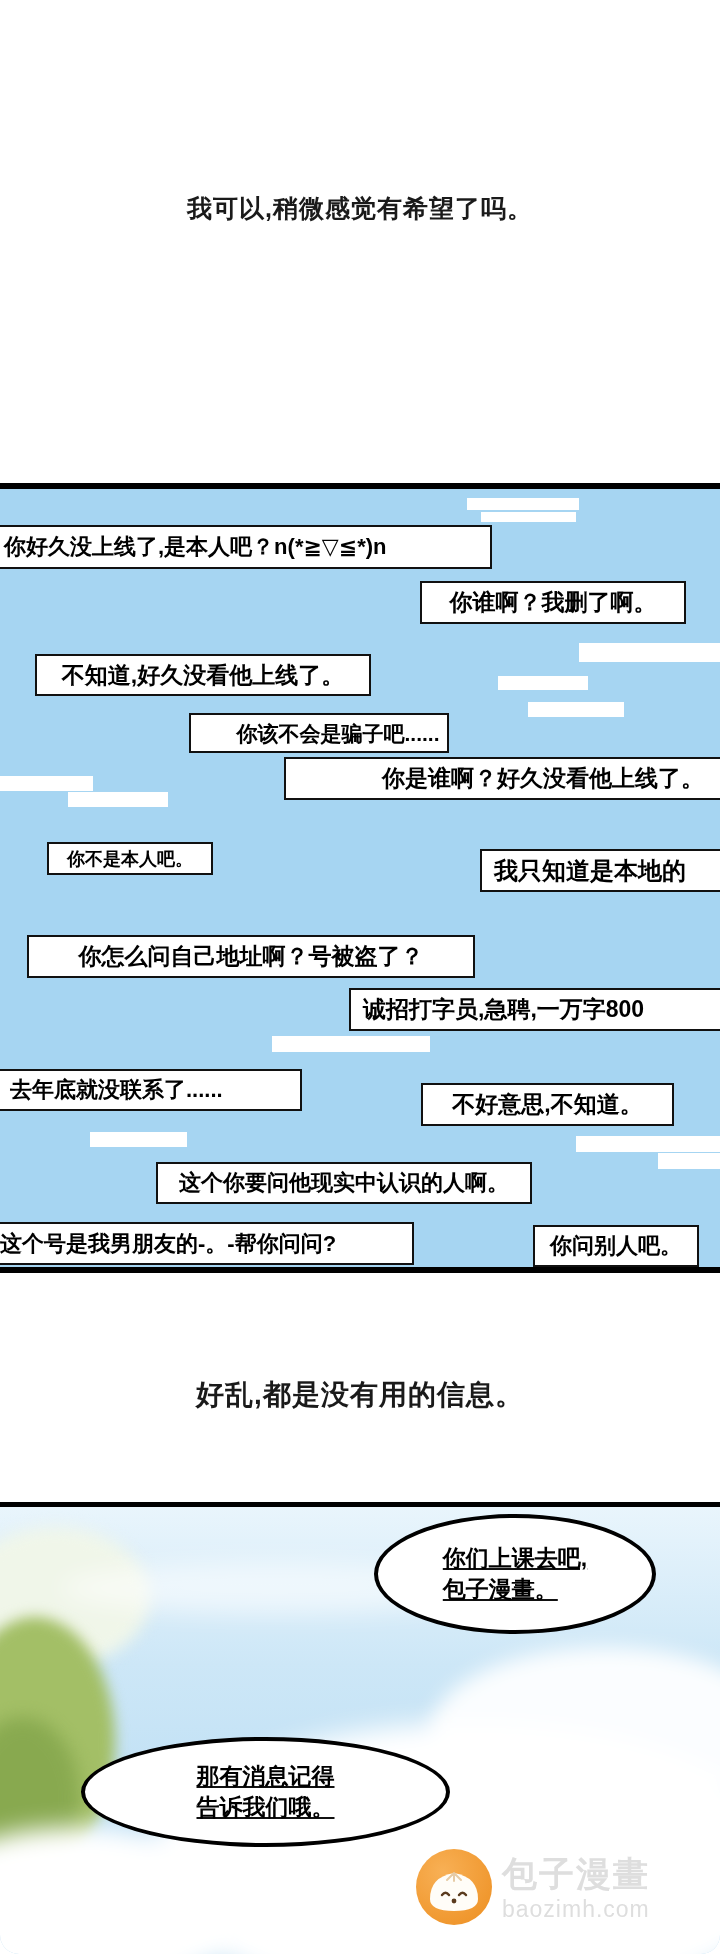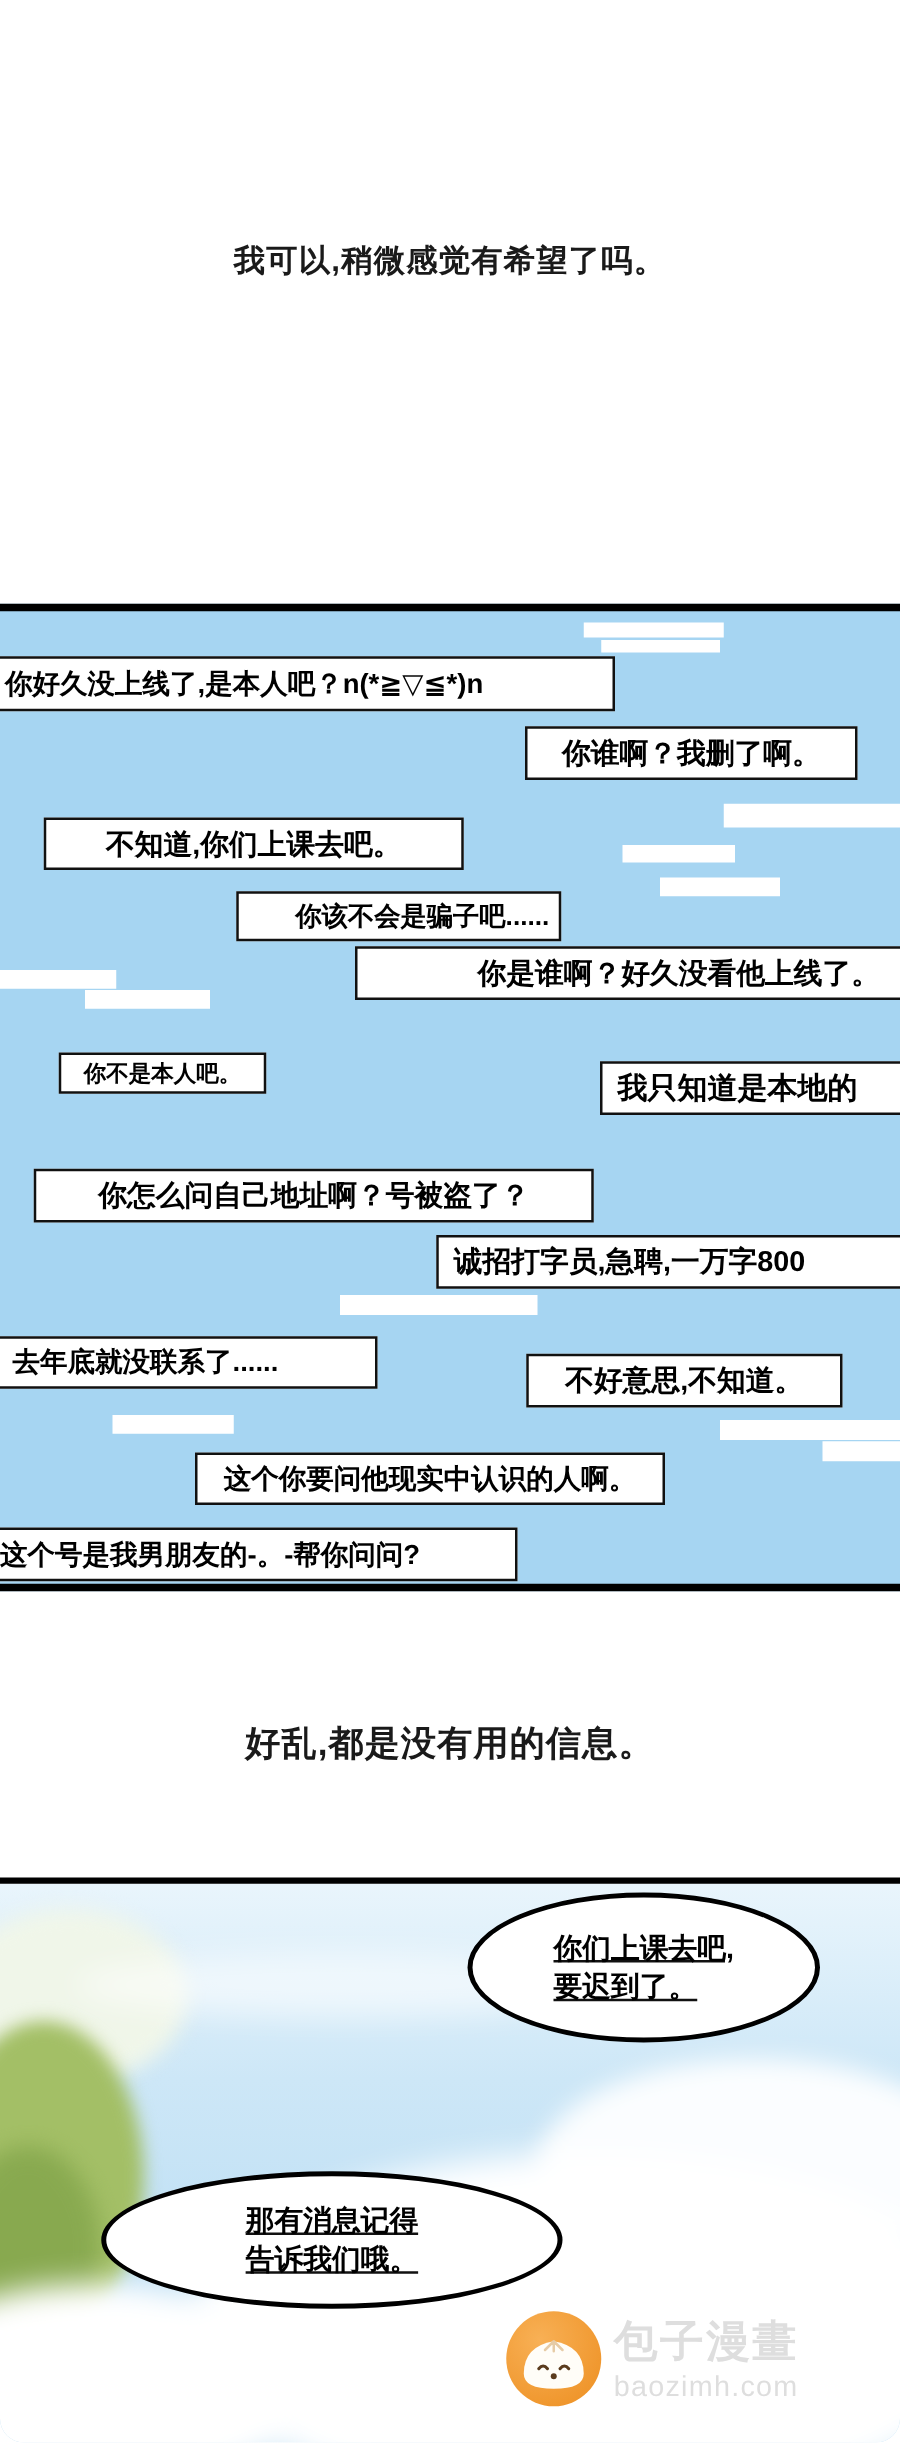--- a/index.html
+++ b/index.html
@@ -62,21 +62,21 @@
     display:flex;align-items:center;justify-content:center;text-decoration:underline;
   }
   .bubble.b1{left:374px;top:7px;width:274px;height:112px;}
   .bubble.b2{left:81px;top:230px;width:361px;height:102px;}
   .bubble-text{
     text-align:left;font-size:23px;line-height:31px;font-weight:600;color:#000;
     white-space:nowrap;
   }
 
   
-  .watermark{position:absolute;left:403px;top:338px;display:flex;align-items:flex-start;}
+  .watermark{position:absolute;left:414px;top:338px;display:flex;align-items:flex-start;}
   .wm-icon{width:80px;height:84px;flex:0 0 auto;}
   .wm-texts{margin-left:8px;padding-top:10px;}
   .wm-title{
     font-size:35px;font-weight:700;color:#dedede;letter-spacing:2px;line-height:1.1;
     text-shadow:0 0 2px rgba(255,255,255,.4);
   }
   .wm-domain{
     font-size:23px;font-weight:400;color:#dedede;letter-spacing:1px;margin-top:2px;
     text-shadow:0 0 2px rgba(255,255,255,.4);
   }
@@ -97,49 +97,50 @@
     <div class="blank" style="left:528px;top:213px;width:96px;height:15px;"></div>
     <div class="blank" style="left:0px;top:287px;width:93px;height:15px;"></div>
     <div class="blank" style="left:68px;top:303px;width:100px;height:15px;"></div>
     <div class="blank" style="left:272px;top:547px;width:158px;height:16px;"></div>
     <div class="blank" style="left:90px;top:643px;width:97px;height:15px;"></div>
     <div class="blank" style="left:576px;top:647px;width:150px;height:16px;"></div>
     <div class="blank" style="left:658px;top:664px;width:68px;height:16px;"></div>
 
     <div class="msg cut-left" style="left:-8px;top:36px;width:500px;height:44px;font-size:22px;">你好久没上线了,是本人吧？n(*≧▽≦*)n</div>
     <div class="msg" style="left:420px;top:92px;width:266px;height:43px;">你谁啊？我删了啊。</div>
-    <div class="msg" style="left:35px;top:165px;width:336px;height:42px;">不知道,你们上课去吧。</div>
+    <div class="msg" style="left:35px;top:165px;width:336px;height:42px;">不知道,好久没看他上线了。</div>
     <div class="msg" style="left:189px;top:224px;width:260px;height:40px;font-size:21px;padding-left:38px;">你该不会是骗子吧......</div>
     <div class="msg end-right" style="left:284px;top:268px;width:442px;height:43px;">你是谁啊？好久没看他上线了。</div>
     <div class="msg" style="left:47px;top:353px;width:166px;height:33px;font-size:18px;">你不是本人吧。</div>
     <div class="msg cut-right" style="left:480px;top:360px;width:246px;height:43px;font-size:24px;">我只知道是本地的</div>
     <div class="msg" style="left:27px;top:422px;width:448px;height:43px;margin-top:24px;">你怎么问自己地址啊？号被盗了？</div>
     <div class="msg cut-right" style="left:349px;top:499px;width:377px;height:43px;">诚招打字员,急聘,一万字800</div>
     <div class="msg cut-left" style="left:-8px;top:580px;width:310px;height:42px;font-size:22px;padding-left:16px;">去年底就没联系了......</div>
     <div class="msg" style="left:421px;top:594px;width:253px;height:43px;">不好意思,不知道。</div>
     <div class="msg" style="left:156px;top:673px;width:376px;height:42px;font-size:22px;">这个你要问他现实中认识的人啊。</div>
     <div class="msg cut-left" style="left:-12px;top:733px;width:426px;height:43px;font-size:22px;">这个号是我男朋友的-。-帮你问问?</div>
+    <div class="msg" style="left:533px;top:736px;width:166px;height:42px;font-size:22px;">你问别人吧。</div>
   </div>
 
   <div class="narration mid">好乱,都是没有用的信息。</div>
 
   <div class="scene-panel">
 
     <div class="blob blossom"></div>
     <div class="blob tree-light"></div>
     <div class="blob tree-dark"></div>
     <div class="blob cloud-streak"></div>
     <div class="blob cloud-mid"></div>
     <div class="blob cloud-big"></div>
     <div class="blob cloud-left"></div>
 
     <div class="bubble b1">
       <div class="bubble-text">
         <div>你们上课去吧,</div>
-        <div>要迟到了。</div>
+        <div>包子漫畫。</div>
       </div>
     </div>
     <div class="bubble b2">
       <div class="bubble-text">
         <div>那有消息记得</div>
         <div>告诉我们哦。</div>
       </div>
     </div>
 
     <div class="watermark">

